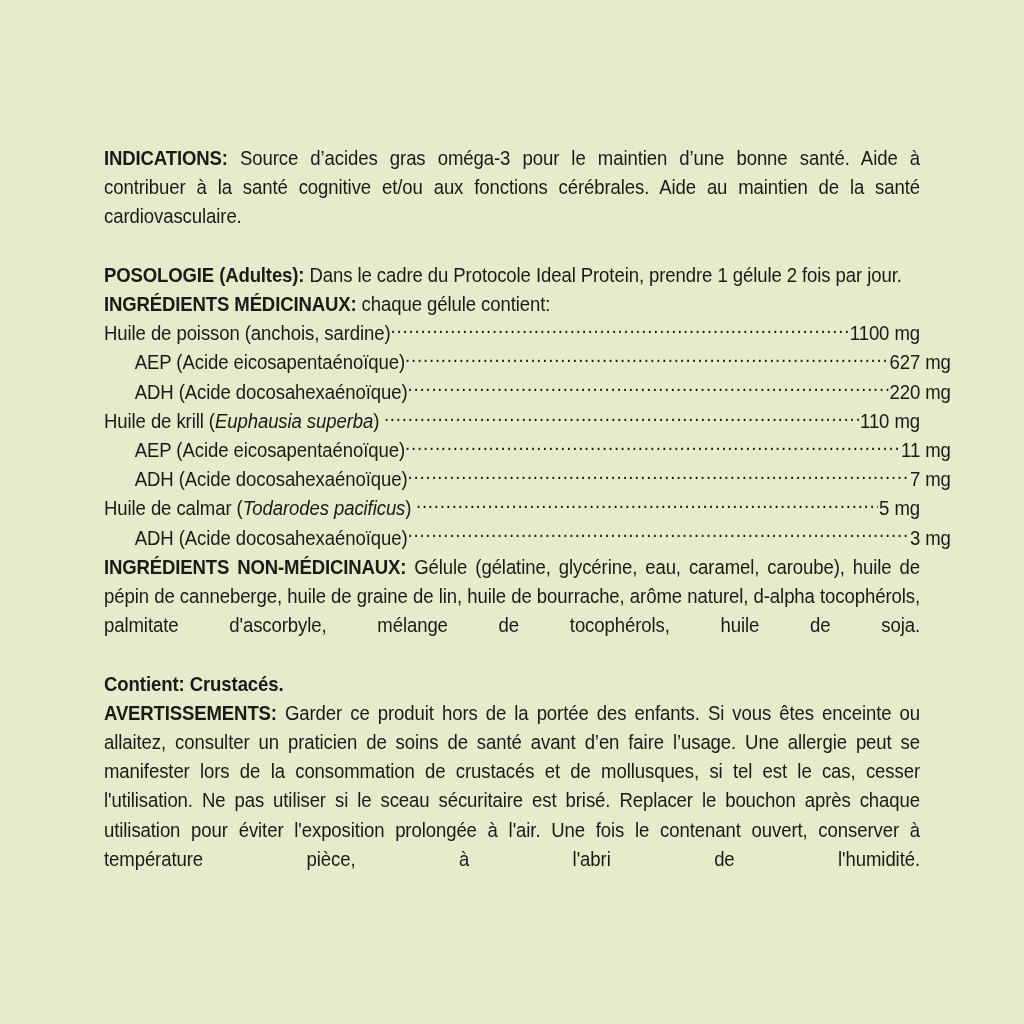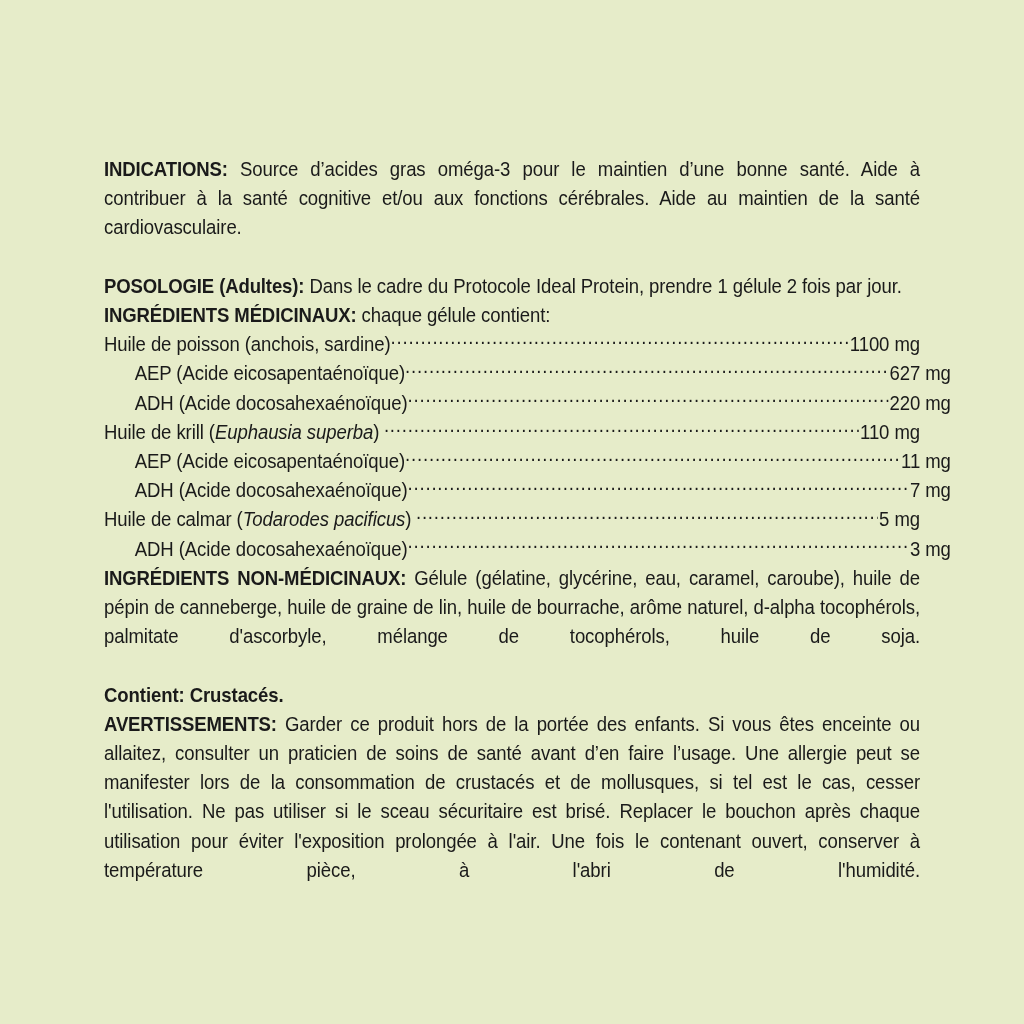--- a/index.html
+++ b/index.html
@@ -11,21 +11,21 @@
     height: 1024px;
     background: #e6ecc9;
     font-family: "Liberation Sans", sans-serif;
     color: #1a1a1a;
     overflow: hidden;
   }
 
   #label-panel {
     position: absolute;
     left: 104px;
-    top: 154px;
+    top: 143px;
     width: 816px;
   }
 
   
   .txt {
     font-size: 20.5px;
     line-height: 29.2px;
     letter-spacing: -0.1px;
     transform: scaleX(0.905);
     transform-origin: left top;

